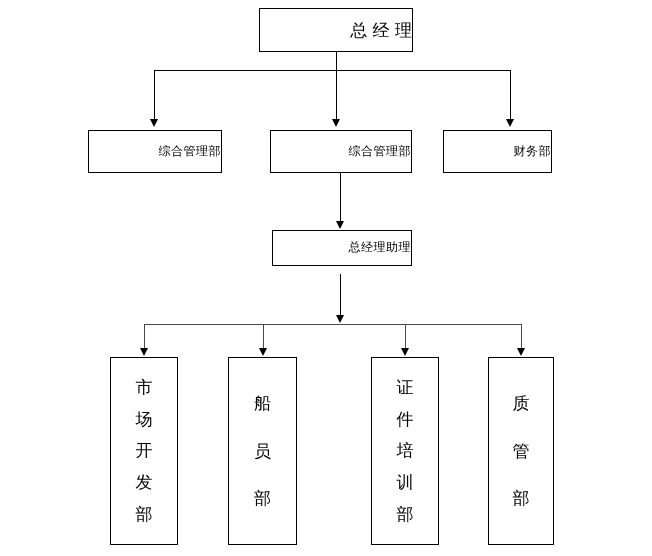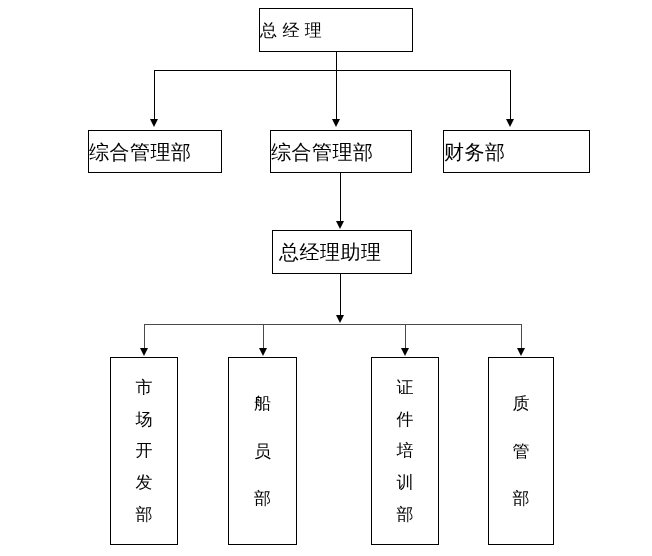--- a/index.html
+++ b/index.html
@@ -17,32 +17,32 @@
     background: #ffffff;
     overflow: hidden;
   }
   .node {
     position: absolute;
     box-sizing: border-box;
     border: 1px solid #000000;
     background: #ffffff;
     display: flex;
     align-items: center;
-    justify-content: flex-start;
+    justify-content: flex-end;
     color: #000000;
   }
   .node .label {
     display: block;
     text-align: center;
     white-space: pre;
     line-height: 1.1;
   }
   
   .node-h .label {
-    font-size: 20px;
+    font-size: 12px;
     letter-spacing: 0.5px;
   }
   .node-top .label {
     font-size: 17px;
     letter-spacing: 0px;
   }
   
   .node-v {
     flex-direction: column;
     justify-content: space-evenly;
@@ -96,28 +96,28 @@
   <div class="arrow" style="left:506px; top:119px;"></div>
 
   <div class="node node-h" style="left:88px; top:130px; width:134px; height:43px;">
     <span class="label">综合管理部</span>
   </div>
 
   <div class="node node-h" style="left:270px; top:130px; width:142px; height:43px;">
     <span class="label">综合管理部</span>
   </div>
 
-  <div class="node node-h" style="left:443px; top:130px; width:147px; height:43px;">
+  <div class="node node-h" style="left:443px; top:130px; width:109px; height:43px;">
     <span class="label">财务部</span>
   </div>
 
   <div class="conn vline" style="left:340px; top:173px; width:1px; height:49px;"></div>
   <div class="arrow" style="left:336px; top:221px;"></div>
 
-  <div class="node node-h" style="left:272px; top:230px; width:140px; height:44px;padding-left:6px;">
+  <div class="node node-h" style="left:272px; top:230px; width:140px; height:36px;padding-left:6px;">
     <span class="label">总经理助理</span>
   </div>
 
   <div class="conn vline" style="left:340px; top:274px; width:1px; height:42px;"></div>
   <div class="arrow" style="left:336px; top:315px;"></div>
 
   <div class="conn hline light" style="left:144px; top:324px; width:378px; height:1px;"></div>
 
   <div class="conn vline light" style="left:144px; top:324px; width:1px; height:25px;"></div>
   <div class="arrow" style="left:140px; top:348px;"></div>

